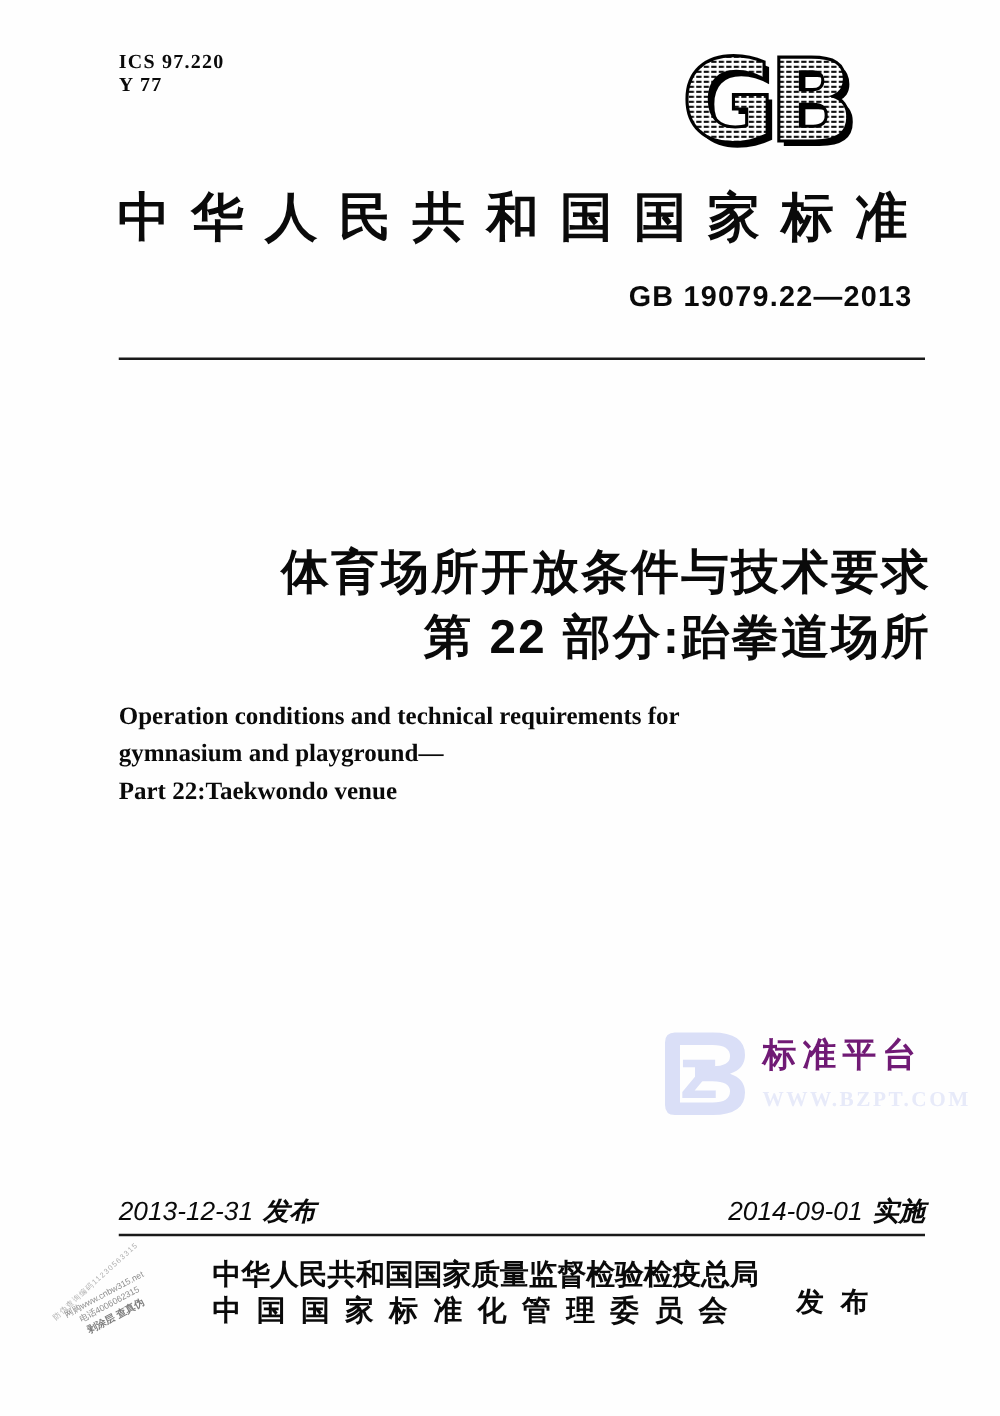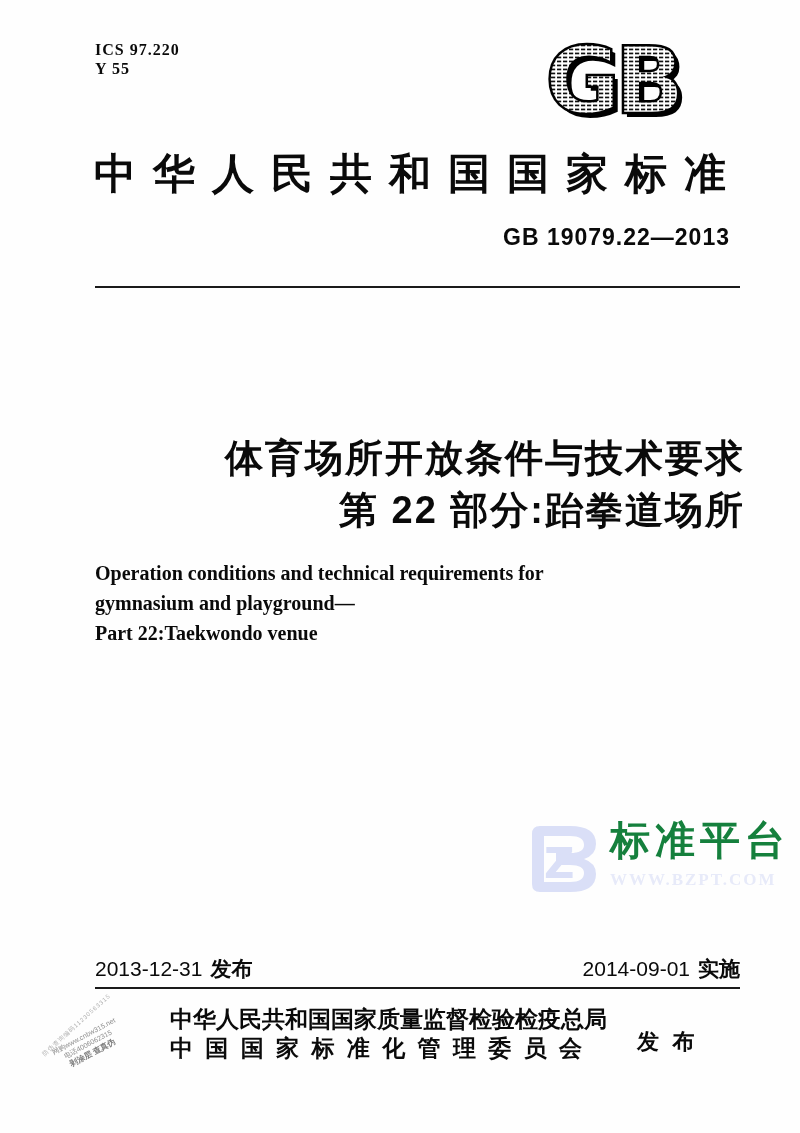--- a/index.html
+++ b/index.html
@@ -48,34 +48,35 @@
     font-family:"Liberation Serif", serif;
     font-weight:bold;font-size:20px;line-height:30px;
   }
   .watermark{
     position:absolute;left:526px;top:822px;
     display:flex;align-items:flex-start;
     user-select:none;
   }
   .wm-text{margin-left:10px;}
   .wm-name{
-    font-family:Liberation Mono, monospace;
-    font-size:40px;font-weight:bold;color:#15803d;
+    font-family:Liberation Serif, serif;
+    font-size:27px;font-weight:bold;color:#701a75;
     letter-spacing:5px;line-height:44px;
   }
   .wm-url{
     font-family:"Liberation Serif", serif;
     font-size:17px;color:#e7eaf9;letter-spacing:2px;
     margin-top:4px;font-weight:bold;
   }
   .date-row{
     position:absolute;left:95px;top:955px;width:645px;
     display:flex;justify-content:space-between;
     font-size:21px;
     font-family:"Liberation Sans", sans-serif;
+    font-style:italic;
   }
   .date-row .lbl{font-weight:bold;margin-left:8px;}
   .rule-bottom{
     position:absolute;left:95px;top:987px;width:645px;height:2px;
     background:#1a1a1a;
   }
   .publisher{
     position:absolute;left:170px;top:1005px;width:412px;
     font-family:"Liberation Serif", serif;
     font-weight:bold;font-size:23px;line-height:29px;
@@ -104,21 +105,21 @@
   .stamp .s-line{font-size:7px;line-height:9px;white-space:nowrap;color:#8d8d8d;}
   .stamp .s-line.bold{font-size:8px;color:#7d7d7d;font-weight:bold;margin-top:1px;}
 </style>
 </head>
 <body>
 
 <div class="page">
 
   <div class="ics">
     <div>ICS 97.220</div>
-    <div>Y 55</div>
+    <div>Y 77</div>
   </div>
 
   <svg class="gb-logo" width="172" height="92" viewBox="0 0 172 92">
     <defs>
       <pattern id="hatch" width="6" height="4" patternUnits="userSpaceOnUse">
         <rect width="6" height="4" fill="#ffffff"></rect>
         <rect width="4.2" height="1.7" y="0.6" fill="#111111"></rect>
       </pattern>
     </defs>
     <text x="4" y="81" font-family="DejaVu Sans, sans-serif" font-size="92" font-weight="bold" letter-spacing="-6" fill="#000000">GB</text>

